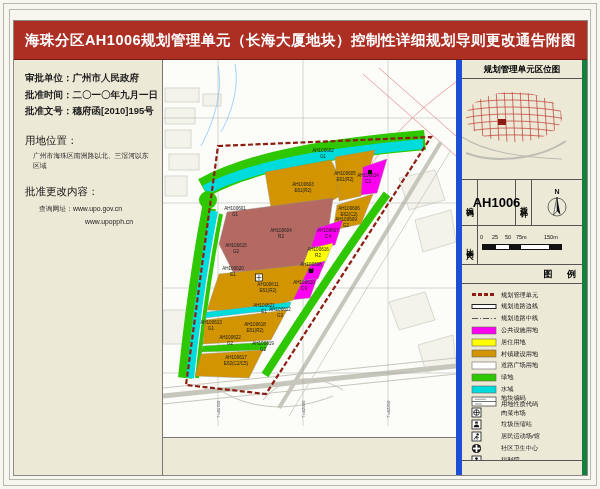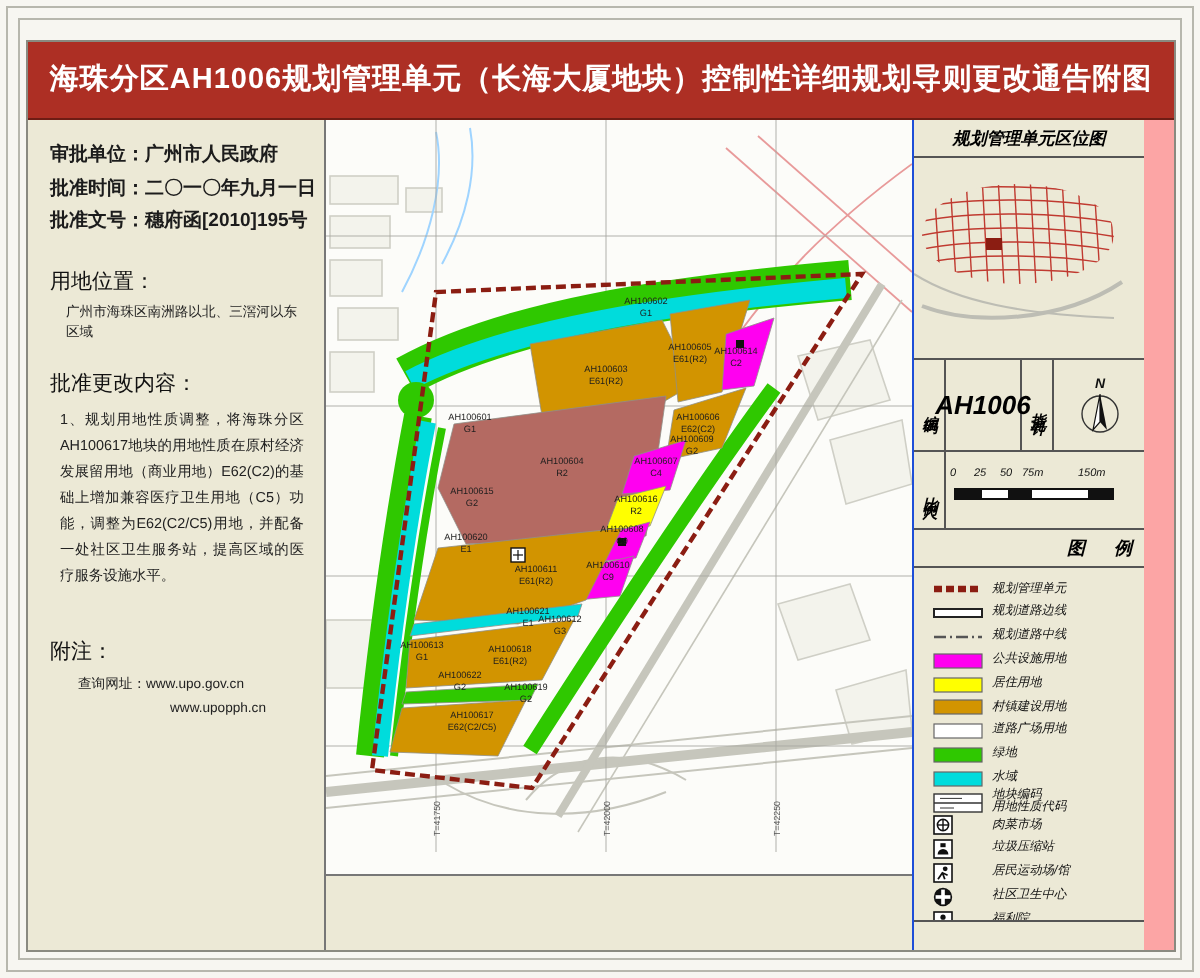--- a/index.html
+++ b/index.html
@@ -1,37 +1,37 @@
 <!DOCTYPE html>
 <html><head>
 <meta charset="utf-8">
 <style>
   html,body{margin:0;padding:0;background:#fff;}
   body{width:600px;height:489px;font-family:"Liberation Sans",sans-serif;position:relative;overflow:hidden;}
   .sheet{position:absolute;inset:0;background:#f7f6f1;}
   .frame1{position:absolute;inset:3px;border:1px solid #b7b7ad;}
   .frame2{position:absolute;inset:9px;border:1px solid #b7b7ad;}
-  .content{position:absolute;left:13px;top:20px;width:573px;height:454px;border:1px solid #8a8a80;background:#fca5a5;}
+  .content{position:absolute;left:13px;top:20px;width:573px;height:454px;border:1px solid #8a8a80;background:#15803d;}
   .title-bar{height:38px;line-height:38px;background:#ad2f24;color:#fff;font-weight:bold;font-size:14.5px;text-align:center;letter-spacing:.5px;border-bottom:1px solid #6e1c14;white-space:nowrap;overflow:hidden;}
   .body-row{display:flex;height:415px;}
   
   .left-panel{width:149px;box-sizing:border-box;border-right:1px solid #777;padding:10px 9px 0 11px;background:#ece9d6;}
   .info-line{font-size:9.5px;font-weight:bold;color:#1c1c1c;line-height:1.75;white-space:nowrap;}
   .sec-h{font-size:10.5px;font-weight:normal;color:#111;margin-top:14px;}
   .loc-text{font-size:6.8px;color:#222;margin:3px 0 0 8px;}
   .changes{font-size:7.2px;color:#222;line-height:1.8;text-align:justify;margin:5px 1px 0 5px;}
   .notes{margin-top:24px;}
   .urls{font-size:6.8px;color:#222;margin:4px 0 0 14px;line-height:1.9;}
   .urls .u2{margin-left:46px;}
   
   .map-col{width:293px;display:flex;flex-direction:column;}
   .map-area{height:377px;background:#fcfcf9;position:relative;}
   .map-bottom{flex:1;background:#ece9d6;border-top:1px solid #777;}
   
-  .right-col{width:116px;box-sizing:border-box;border-left:1px solid #1d4ed8;background:#ece9d6;font-style:italic;}
+  .right-col{width:126px;box-sizing:border-box;border-left:6px solid #1d4ed8;background:#ece9d6;}
   .rp{height:400px;border-bottom:1px solid #555;display:flex;flex-direction:column;}
   .rp-h{height:18px;line-height:18px;text-align:center;font-size:8.5px;font-weight:bold;border-bottom:1px solid #555;}
   .locmap{height:100px;border-bottom:1px solid #555;position:relative;}
   .code-row{height:45px;border-bottom:1px solid #555;display:flex;}
   .vcell{width:15px;border-right:1px solid #555;display:flex;align-items:center;justify-content:center;font-size:7.5px;font-weight:bold;writing-mode:vertical-lr;text-orientation:upright;letter-spacing:2px;}
   .code-val{width:37px;border-right:1px solid #555;display:flex;align-items:center;justify-content:center;font-size:13px;font-weight:bold;}
   .compass-cell{flex:1;display:flex;align-items:center;justify-content:center;}
   .scale-row{height:38px;border-bottom:1px solid #555;display:flex;}
   .scale-body{flex:1;position:relative;}
   .ticks span{position:absolute;top:8px;font-size:5.5px;color:#111;}
@@ -61,22 +61,20 @@
 
       <div class="left-panel">
         <div>
           <div class="info-line"><span>审批单位：</span><span>广州市人民政府</span></div>
           <div class="info-line"><span>批准时间：</span><span>二〇一〇年九月一日</span></div>
           <div class="info-line"><span>批准文号：</span><span>穗府函[2010]195号</span></div>
         </div>
         <div class="sec-h">用地位置：</div>
         <div class="loc-text">广州市海珠区南洲路以北、三滘河以东区域</div>
         <div class="sec-h">批准更改内容：</div>
-        <div class="changes">1、规划用地性质调整，将海珠分区AH100617地块的用地性质在原村经济发展留用地（商业用地）E62(C2)的基础上增加兼容医疗卫生用地（C5）功能，调整为E62(C2/C5)用地，并配备一处社区卫生服务站，提高区域的医疗服务设施水平。</div>
-        <div class="sec-h notes">附注：</div>
         <div class="urls">
           <span>查询网址：</span><span>www.upo.gov.cn</span><br>
           <span class="u2">www.upopph.cn</span>
         </div>
       </div>
 
       <div class="map-col">
         <div class="map-area">
           <svg width="293" height="377" viewBox="0 0 293 377">
 

